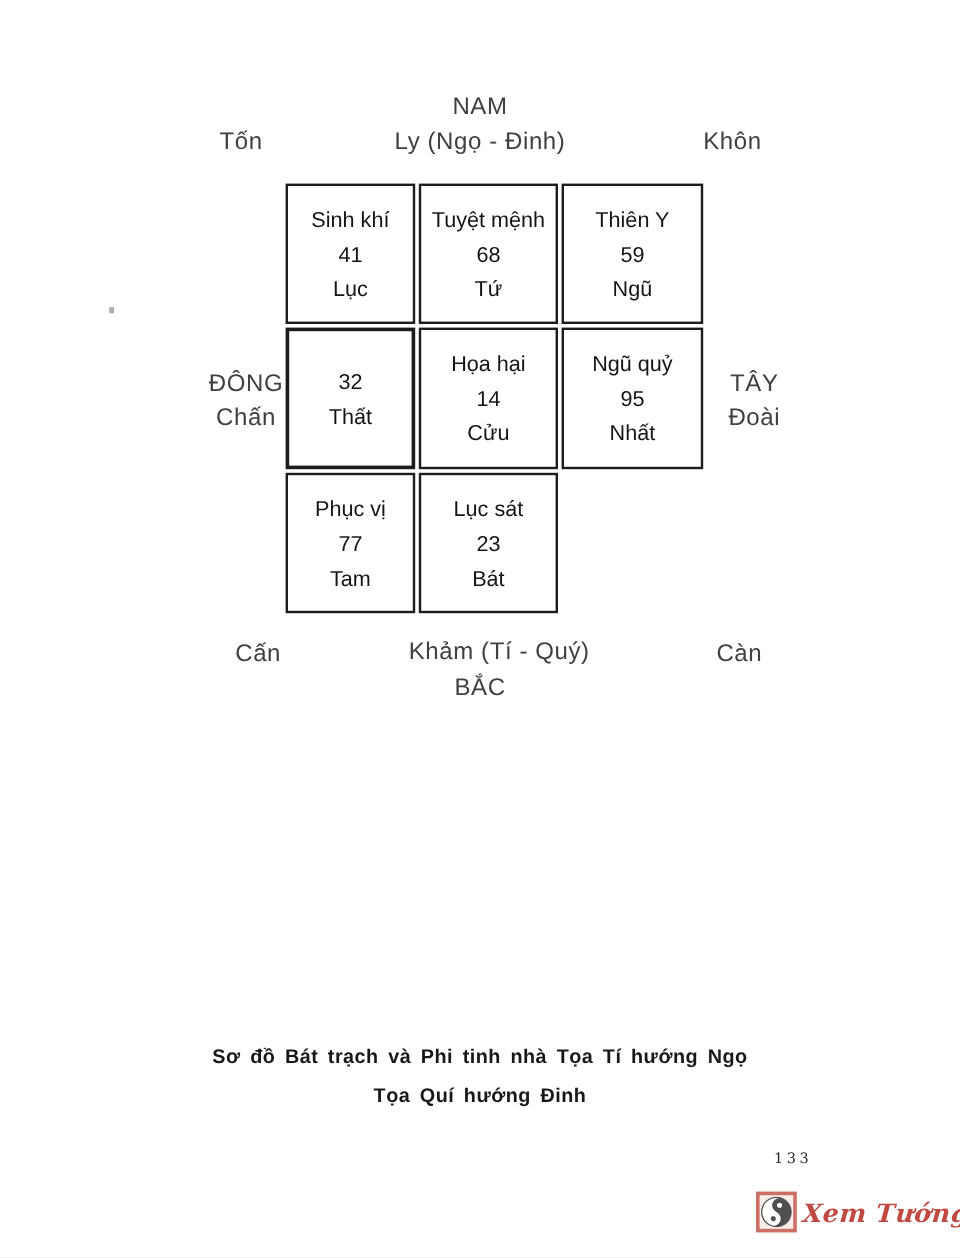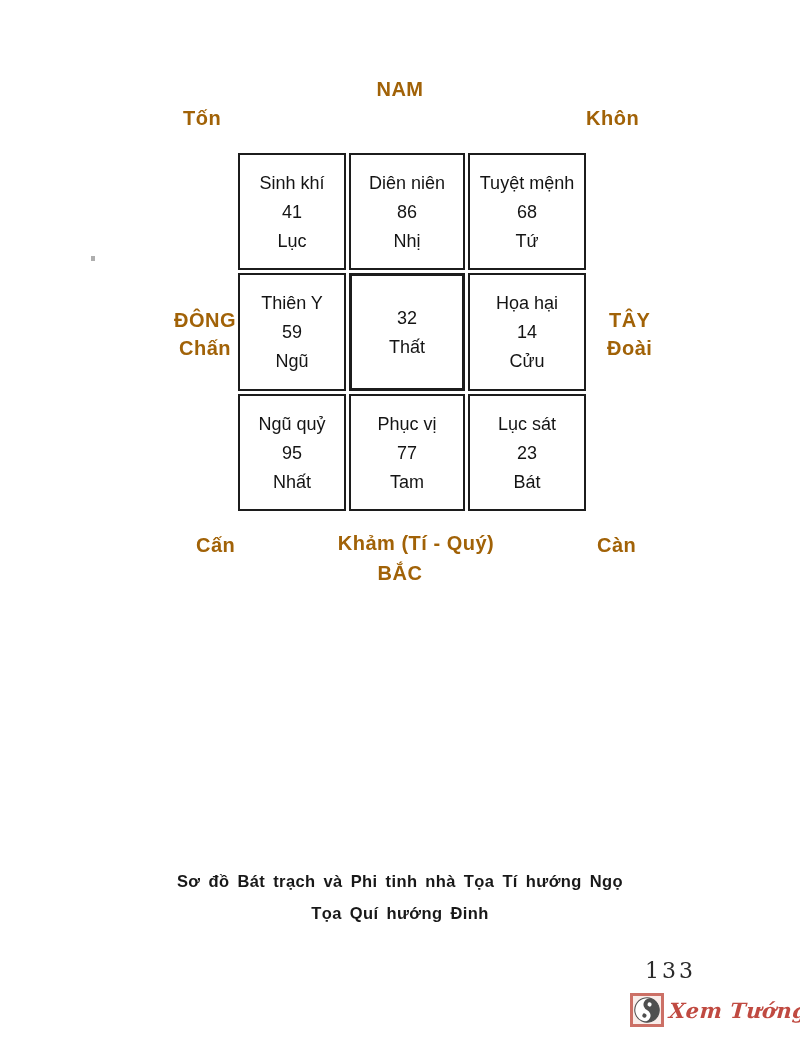--- a/index.html
+++ b/index.html
@@ -13,22 +13,22 @@
     overflow: hidden;
     font-family: "Liberation Sans", "DejaVu Sans", sans-serif;
     color: #1a1a1a;
   }
   .abs { position: absolute; }
   .centered { left: 0; width: 100%; text-align: center; }
 
   
   .cardinal {
     font-size: 20px;
-    font-weight: bold;
-    color: #a16207;
+    font-weight: normal;
+    color: #404040;
     letter-spacing: 0.5px;
     white-space: nowrap;
   }
   .side-block { line-height: 28px; text-align: center; }
 
   
   .bagua-grid {
     left: 238px; top: 153px;
     width: 348px; height: 358px;
     display: grid;
@@ -56,21 +56,21 @@
     font-weight: bold;
     font-size: 16.5px;
     letter-spacing: 0.4px;
     word-spacing: 3px;
     color: #181818;
   }
 
   
   .page-number {
     font-family: "DejaVu Serif", serif;
-    font-size: 22px;
+    font-size: 12px;
     letter-spacing: 3px;
     color: #2a2a2a;
   }
 
   
   .brand { display: flex; align-items: center; gap: 5px; }
   .brand-icon-box {
     width: 34px; height: 34px;
     border: 3px solid #cc7066;
     background: #f9edea;
@@ -95,44 +95,40 @@
     opacity: 0.8;
   }
 </style>
 </head>
 <body>
 
 <div class="page">
 
   <div class="abs centered cardinal" style="top:78px;">NAM</div>
   <div class="abs cardinal" style="left:183px; top:107px;">Tốn</div>
+  <div class="abs centered cardinal" style="top:107px;">Ly (Ngọ - Đinh)</div>
   <div class="abs cardinal" style="left:586px; top:107px;">Khôn</div>
 
   <div class="abs side-block" style="left:150px; top:306px; width:110px;">
     <span class="cardinal cell-line">ĐÔNG</span>
     <span class="cardinal cell-line">Chấn</span>
   </div>
   <div class="abs side-block" style="left:607px; top:306px; text-align:center;">
     <span class="cardinal cell-line">TÂY</span>
     <span class="cardinal cell-line">Đoài</span>
   </div>
 
   <div class="abs bagua-grid">
 
     <div class="cell">
       <span class="cell-line">Sinh khí</span>
       <span class="cell-line">41</span>
       <span class="cell-line">Lục</span>
     </div>
 
-    <div class="cell">
-      <span class="cell-line">Diên niên</span>
-      <span class="cell-line">86</span>
-      <span class="cell-line">Nhị</span>
-    </div>
 
     <div class="cell">
       <span class="cell-line">Tuyệt mệnh</span>
       <span class="cell-line">68</span>
       <span class="cell-line">Tứ</span>
     </div>
 
     <div class="cell">
       <span class="cell-line">Thiên Y</span>
       <span class="cell-line">59</span>

